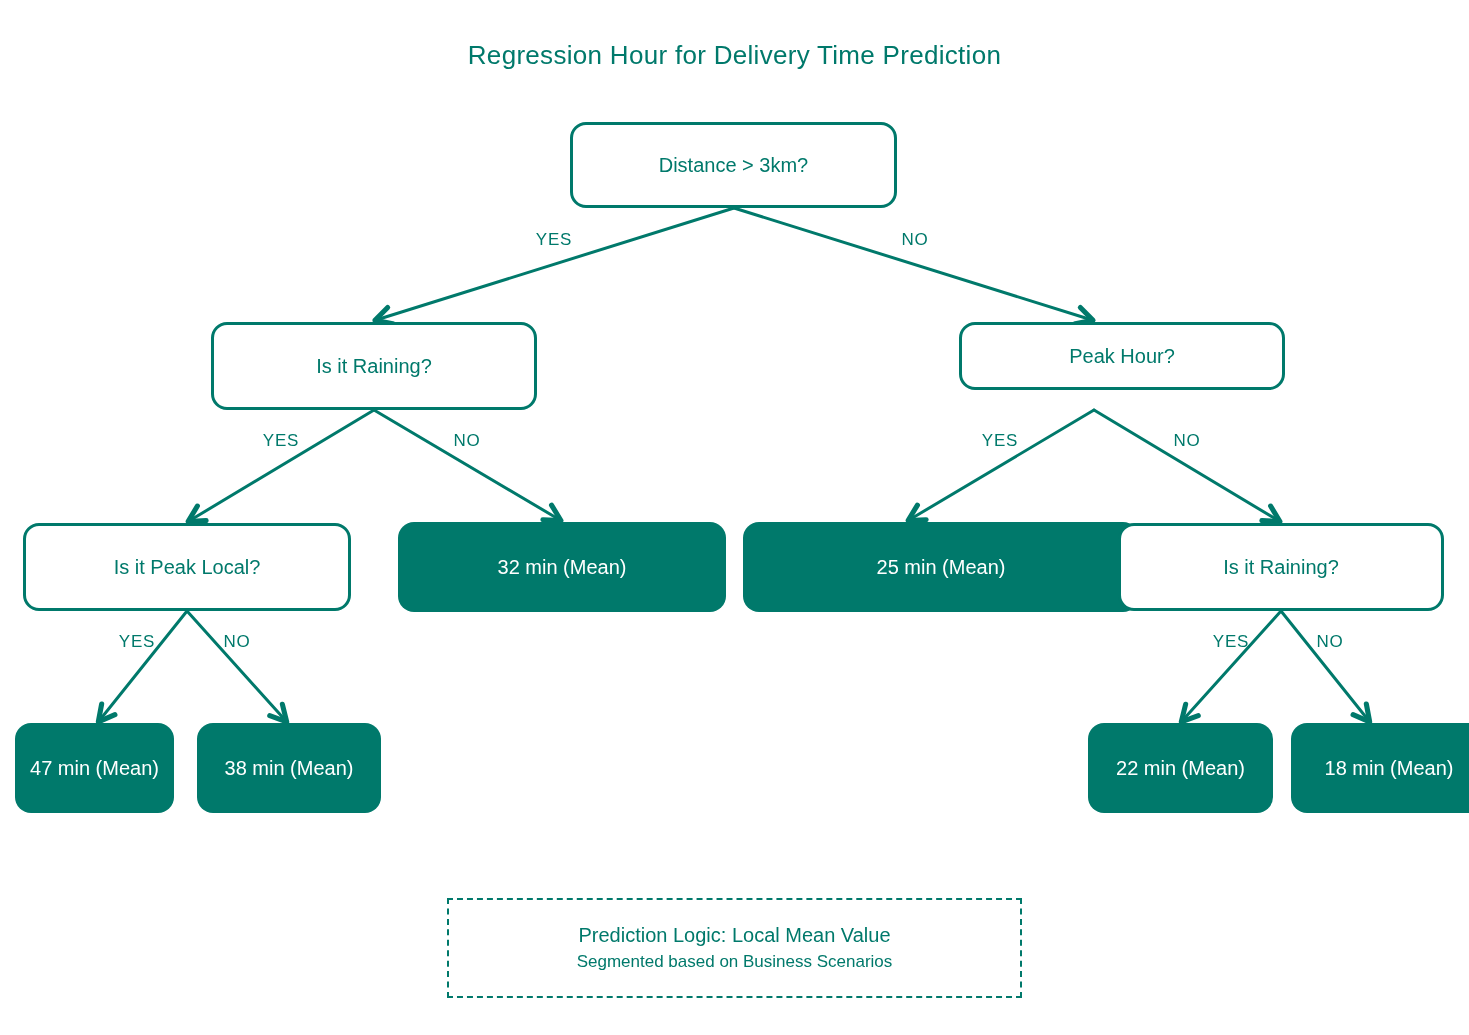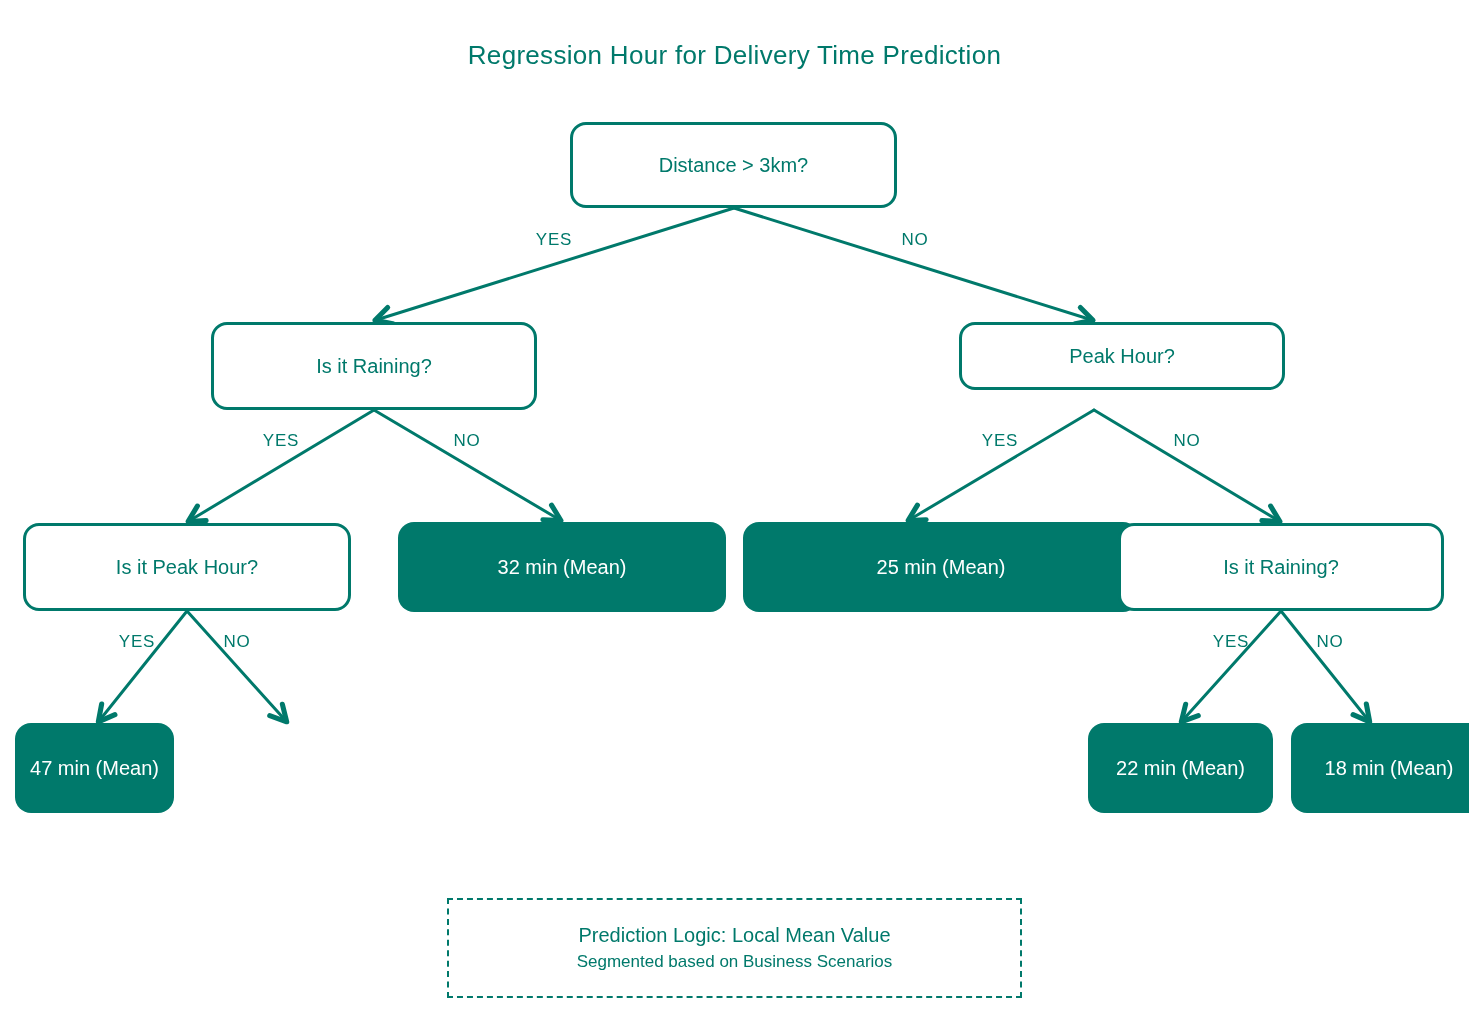--- a/index.html
+++ b/index.html
@@ -129,31 +129,32 @@
   <span class="edge-label" style="left:915px; top:240px;">NO</span>
 
   <div class="node question" style="left:211px; top:322px; width:326px; height:88px;">Is it Raining?</div>
   <div class="node question" style="left:931px; top:322px; width:326px; height:68px;margin-left:28px;">Peak Hour?</div>
 
   <span class="edge-label" style="left:281px; top:441px;">YES</span>
   <span class="edge-label" style="left:467px; top:441px;">NO</span>
   <span class="edge-label" style="left:1000px; top:441px;">YES</span>
   <span class="edge-label" style="left:1187px; top:441px;">NO</span>
 
-  <div class="node question" style="left:23px; top:523px; width:328px; height:88px;">Is it Peak Hour?</div>
+  <div class="node question" style="left:23px; top:523px; width:328px; height:88px;">Is it Peak Local?</div>
   <div class="node leaf" style="left:398px; top:522px; width:328px; height:90px;">32 min (Mean)</div>
   <div class="node leaf" style="left:743px; top:522px; width:396px; height:90px;">25 min (Mean)</div>
   <div class="node question" style="left:1118px; top:523px; width:326px; height:88px;">Is it Raining?</div>
 
   <span class="edge-label" style="left:137px; top:642px;">YES</span>
   <span class="edge-label" style="left:237px; top:642px;">NO</span>
   <span class="edge-label" style="left:1231px; top:642px;">YES</span>
   <span class="edge-label" style="left:1330px; top:642px;">NO</span>
 
   <div class="node leaf" style="left:15px; top:723px; width:159px; height:90px;">47 min (Mean)</div>
+  <div class="node leaf" style="left:197px; top:723px; width:184px; height:90px;">38 min (Mean)</div>
   <div class="node leaf" style="left:1088px; top:723px; width:185px; height:90px;">22 min (Mean)</div>
   <div class="node leaf" style="left:1291px; top:723px; width:196px; height:90px;">18 min (Mean)</div>
 
   <div class="footer-box">
     <div class="footer-line-1">Prediction Logic: Local Mean Value</div>
     <div class="footer-line-2">Segmented based on Business Scenarios</div>
   </div>
 
 </div>
 

